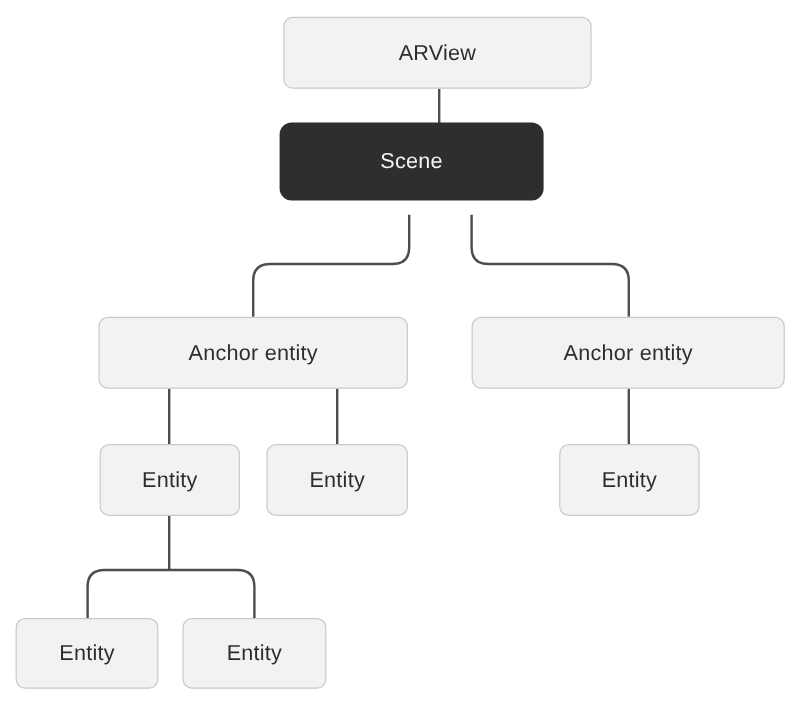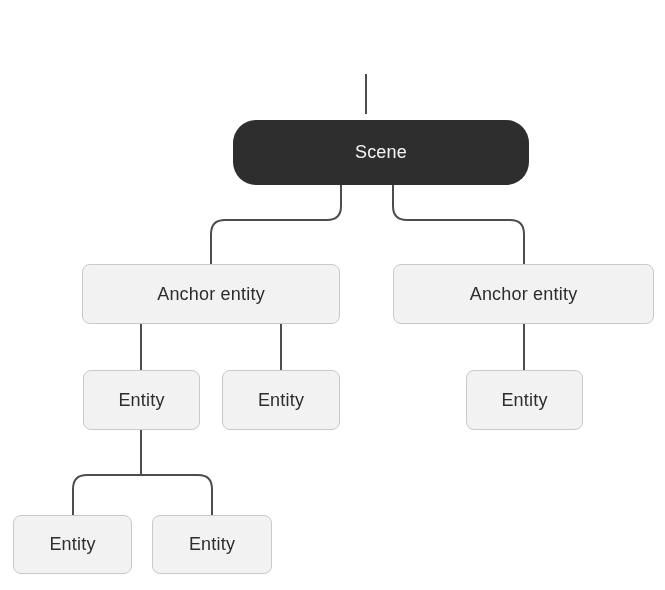--- a/index.html
+++ b/index.html
@@ -50,21 +50,21 @@
     letter-spacing: 0.2px;
     white-space: nowrap;
   }
   .node.dark {
     background: var(--highlight-fill);
     border: none;
     border-radius: 10px;
     color: var(--highlight-text);
   }
   #n-arview        { left: 236px; top: 14px;  width: 257px; height: 60px; }
-  #n-scene         { left: 233px; top: 120px; width: 296px; height: 65px; border-radius: 23px; }
+  #n-scene         { left: 233px; top: 102px; width: 220px; height: 65px; }
   #n-anchor-left   { left: 82px;  top: 264px; width: 258px; height: 60px; }
   #n-anchor-right  { left: 393px; top: 264px; width: 261px; height: 60px; }
   #n-entity-l1     { left: 83px;  top: 370px; width: 117px; height: 60px; }
   #n-entity-l2     { left: 222px; top: 370px; width: 118px; height: 60px; }
   #n-entity-r1     { left: 466px; top: 370px; width: 117px; height: 60px; }
   #n-entity-b1     { left: 13px;  top: 515px; width: 119px; height: 59px; }
   #n-entity-b2     { left: 152px; top: 515px; width: 120px; height: 59px; }
 </style>
 </head>
 <body>
@@ -75,20 +75,23 @@
     <path d="M366 74 V114"></path>
     <path d="M341 179 V206 Q341 220 327 220 H225 Q211 220 211 234 V264"></path>
     <path d="M393 179 V206 Q393 220 407 220 H510 Q524 220 524 234 V264"></path>
     <path d="M141 324 V370"></path>
     <path d="M281 324 V370"></path>
     <path d="M524 324 V370"></path>
     <path d="M141 430 V475"></path>
     <path d="M73 515 V489 Q73 475 87 475 H198 Q212 475 212 489 V515"></path>
   </svg>
 
+  <div class="node" id="n-arview">
+    <span>ARView</span>
+  </div>
 
   <div class="node dark" id="n-scene">
     <span>Scene</span>
   </div>
 
   <div class="node" id="n-anchor-left">
     <span>Anchor entity</span>
   </div>
 
   <div class="node" id="n-anchor-right">

